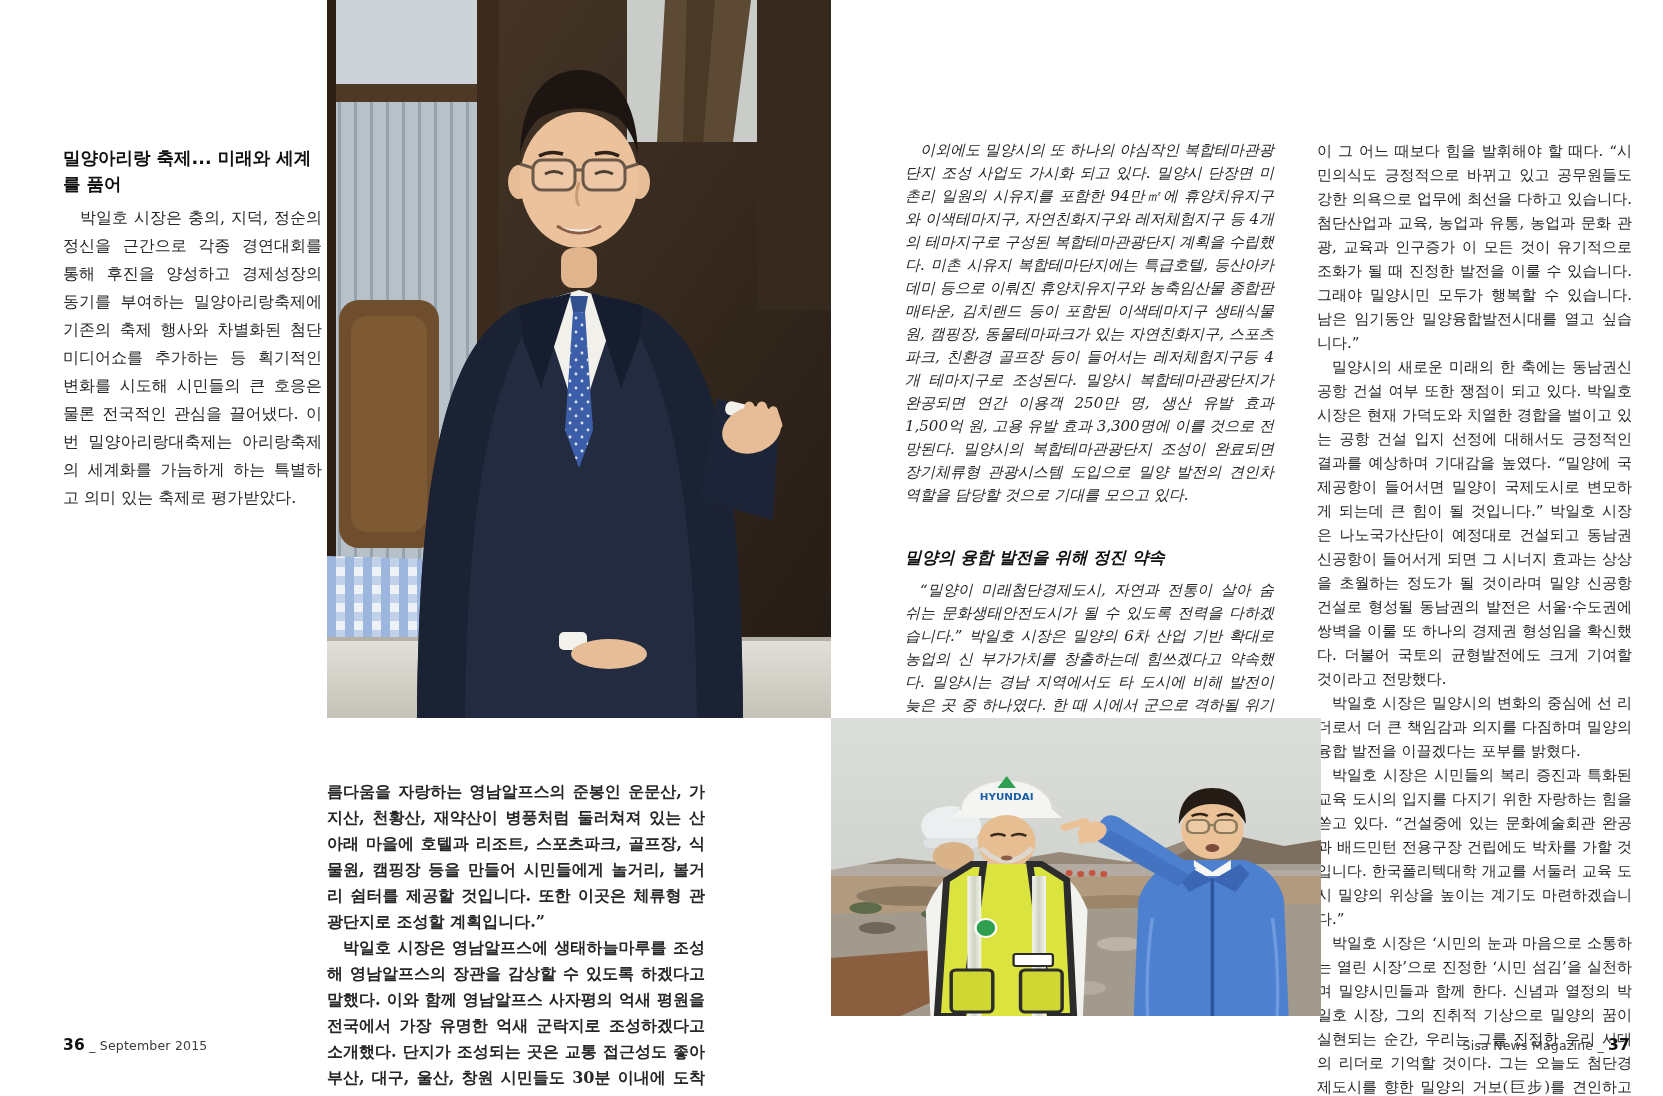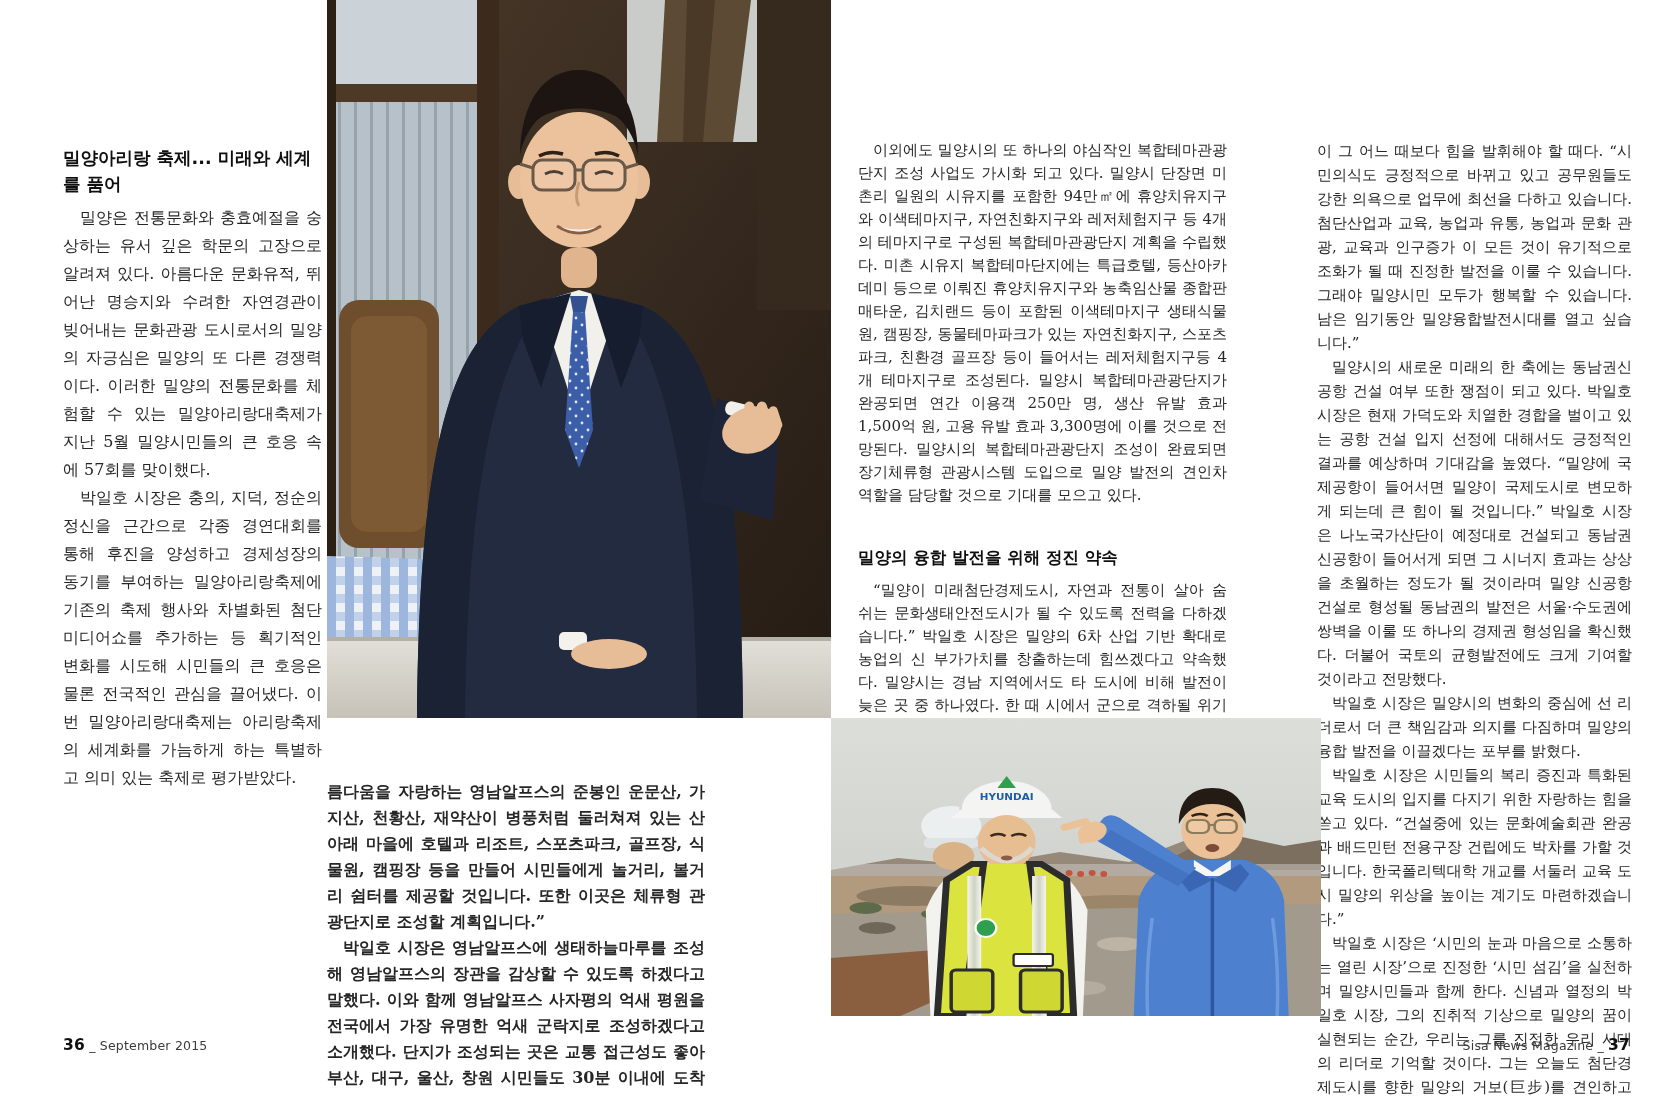--- a/index.html
+++ b/index.html
@@ -14,21 +14,21 @@
 
   .lp-col{left:63px;top:133px;width:259px;}
   .lp-col p{font-size:16px;line-height:28px;text-indent:17px;}
   .head{font-family:"DejaVu Sans", sans-serif;font-weight:bold;color:#0f0f0f;margin:12px 0 7px 0;}
   .head-1{font-size:17.5px;line-height:26px;}
 
   .center-block{left:327px;top:779px;width:378px;}
   .center-block p{font-size:16px;line-height:26px;text-indent:16px;font-weight:bold;}
   p.cont{text-indent:0 !important;}
 
-  .rp-col1{left:858px;top:139px;width:369px;}
+  .rp-col1{left:905px;top:139px;width:369px;font-style:italic;}
   .rp-col1 p{font-size:15px;line-height:23px;text-indent:15px;}
   .head-3{font-size:16.5px;line-height:22px;margin:40px 0 10px 0;}
 
   .rp-col2{left:1317px;top:139px;width:315px;}
   .rp-col2 p{font-size:15px;line-height:24px;text-indent:15px;}
 
   
   .footer{
     position:absolute;top:1036px;font-family:"DejaVu Sans", sans-serif;
     font-size:12.5px;color:#3a3a3a;letter-spacing:.2px;
@@ -143,21 +143,20 @@
         </g>
 
         <rect x="232" y="632" width="28" height="18" rx="5" fill="#f4f2ec"></rect>
         <ellipse cx="282" cy="654" rx="38" ry="15" fill="#e6bd96"></ellipse>
       </g>
     </svg>
   </div>
 
   <div class="col lp-col">
     <h3 class="head head-1">밀양아리랑 축제... 미래와 세계를 품어</h3>
-    <p>밀양은 전통문화와 충효예절을 숭상하는 유서 깊은 학문의 고장으로 알려져 있다. 아름다운 문화유적, 뛰어난 명승지와 수려한 자연경관이 빚어내는 문화관광 도시로서의 밀양의 자긍심은 밀양의 또 다른 경쟁력이다. 이러한 밀양의 전통문화를 체험할 수 있는 밀양아리랑대축제가 지난 5월 밀양시민들의 큰 호응 속에 57회를 맞이했다.</p>
     <p>박일호 시장은 충의, 지덕, 정순의 정신을 근간으로 각종 경연대회를 통해 후진을 양성하고 경제성장의 동기를 부여하는 밀양아리랑축제에 기존의 축제 행사와 차별화된 첨단 미디어쇼를 추가하는 등 획기적인 변화를 시도해 시민들의 큰 호응은 물론 전국적인 관심을 끌어냈다. 이번 밀양아리랑대축제는 아리랑축제의 세계화를 가늠하게 하는 특별하고 의미 있는 축제로 평가받았다.</p>
 
   </div>
 
   <div class="col center-block">
     <p class="cont">름다움을 자랑하는 영남알프스의 준봉인 운문산, 가지산, 천황산, 재약산이 병풍처럼 둘러쳐져 있는 산 아래 마을에 호텔과 리조트, 스포츠파크, 골프장, 식물원, 캠핑장 등을 만들어 시민들에게 놀거리, 볼거리 쉼터를 제공할 것입니다. 또한 이곳은 체류형 관광단지로 조성할 계획입니다.”</p>
     <p>박일호 시장은 영남알프스에 생태하늘마루를 조성해 영남알프스의 장관을 감상할 수 있도록 하겠다고 말했다. 이와 함께 영남알프스 사자평의 억새 평원을 전국에서 가장 유명한 억새 군락지로 조성하겠다고 소개했다. 단지가 조성되는 곳은 교통 접근성도 좋아 부산, 대구, 울산, 창원 시민들도 30분 이내에 도착할 수 있는 위치로 건설중인 밀양–울산 간 고속도로도 이 지역을 통과할 예정이다.</p>
   </div>
 
   <div class="col rp-col1">

